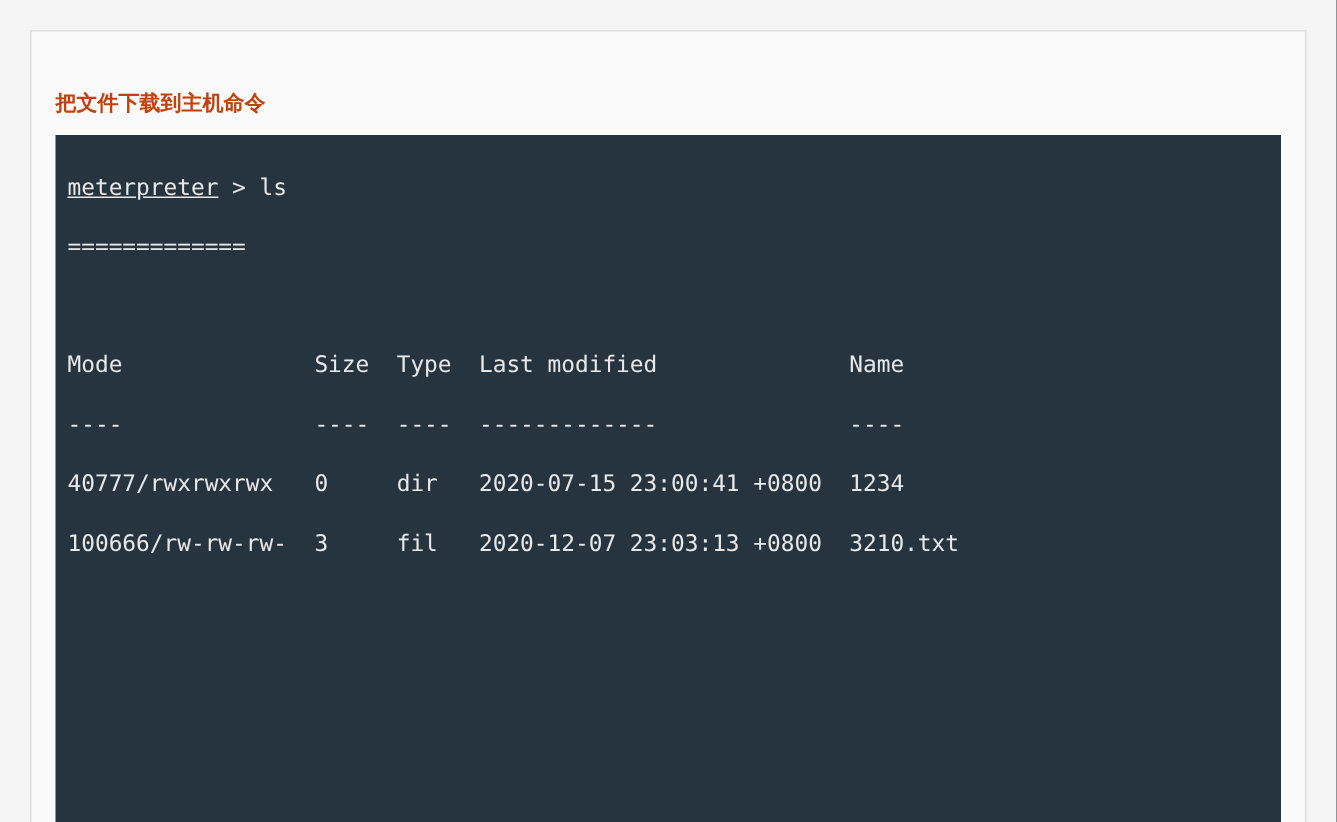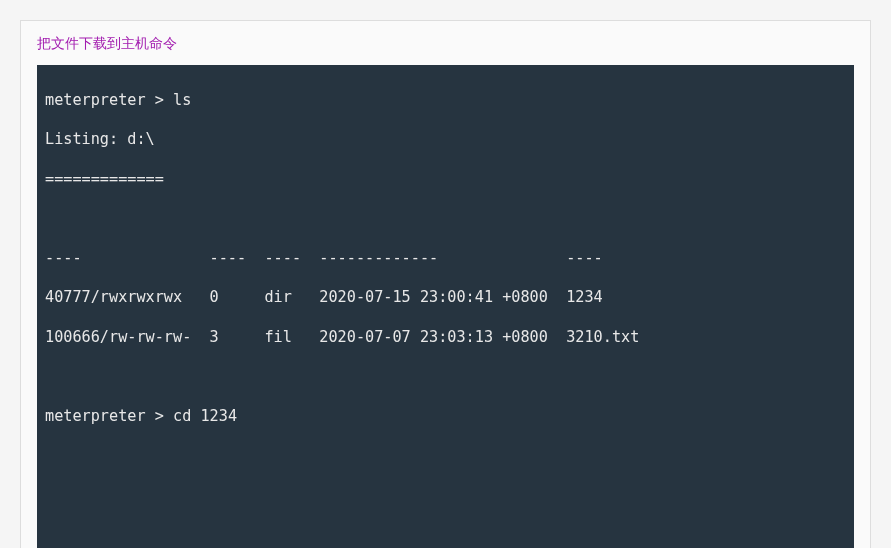--- a/index.html
+++ b/index.html
@@ -9,55 +9,55 @@
     padding: 20px;
     width: 891px;
     height: 548px;
   }
   .outer-box {
     border: 1px solid #ddd;
     background: #fafafa;
     padding: 14px 16px 14px 16px;
   }
   .heading {
-    color: #a21caf;
-    font-weight: normal;
+    color: #c2410c;
+    font-weight: bold;
     font-size: 14px;
     margin-bottom: 12px;
+    margin-top: 25px;
   }
   .terminal {
     background: #263440;
     color: #e8e8e8;
     font-family: "DejaVu Sans Mono", "Courier New", monospace;
     font-size: 15.2px;
     line-height: 1.3;
     padding: 6px 8px 2px 8px;
     white-space: pre;
     position: relative;
     overflow: hidden;
   }
-  .prompt { }
+  .prompt { text-decoration: underline; }
   .line { display: block; }
 </style>
 </head>
 <body>
 
 <div class="outer-box">
   <div class="heading">把文件下载到主机命令</div>
 
   <div class="terminal">
 <span class="line"><span class="prompt">meterpreter</span><span> &gt; </span><span>ls</span></span>
-<span class="line">Listing: d:\</span>
 <span class="line">=============</span>
 <span class="line"> </span>
+<span class="line">Mode              Size  Type  Last modified              Name</span>
 <span class="line">----              ----  ----  -------------              ----</span>
 <span class="line">40777/rwxrwxrwx   0     dir   2020-07-15 23:00:41 +0800  1234</span>
-<span class="line">100666/rw-rw-rw-  3     fil   2020-07-07 23:03:13 +0800  3210.txt</span>
+<span class="line">100666/rw-rw-rw-  3     fil   2020-12-07 23:03:13 +0800  3210.txt</span>
 <span class="line"> </span>
-<span class="line"><span class="prompt">meterpreter</span><span> &gt; </span><span>cd 1234</span></span>
 
 
 
 
 
 
 
 
 
 

